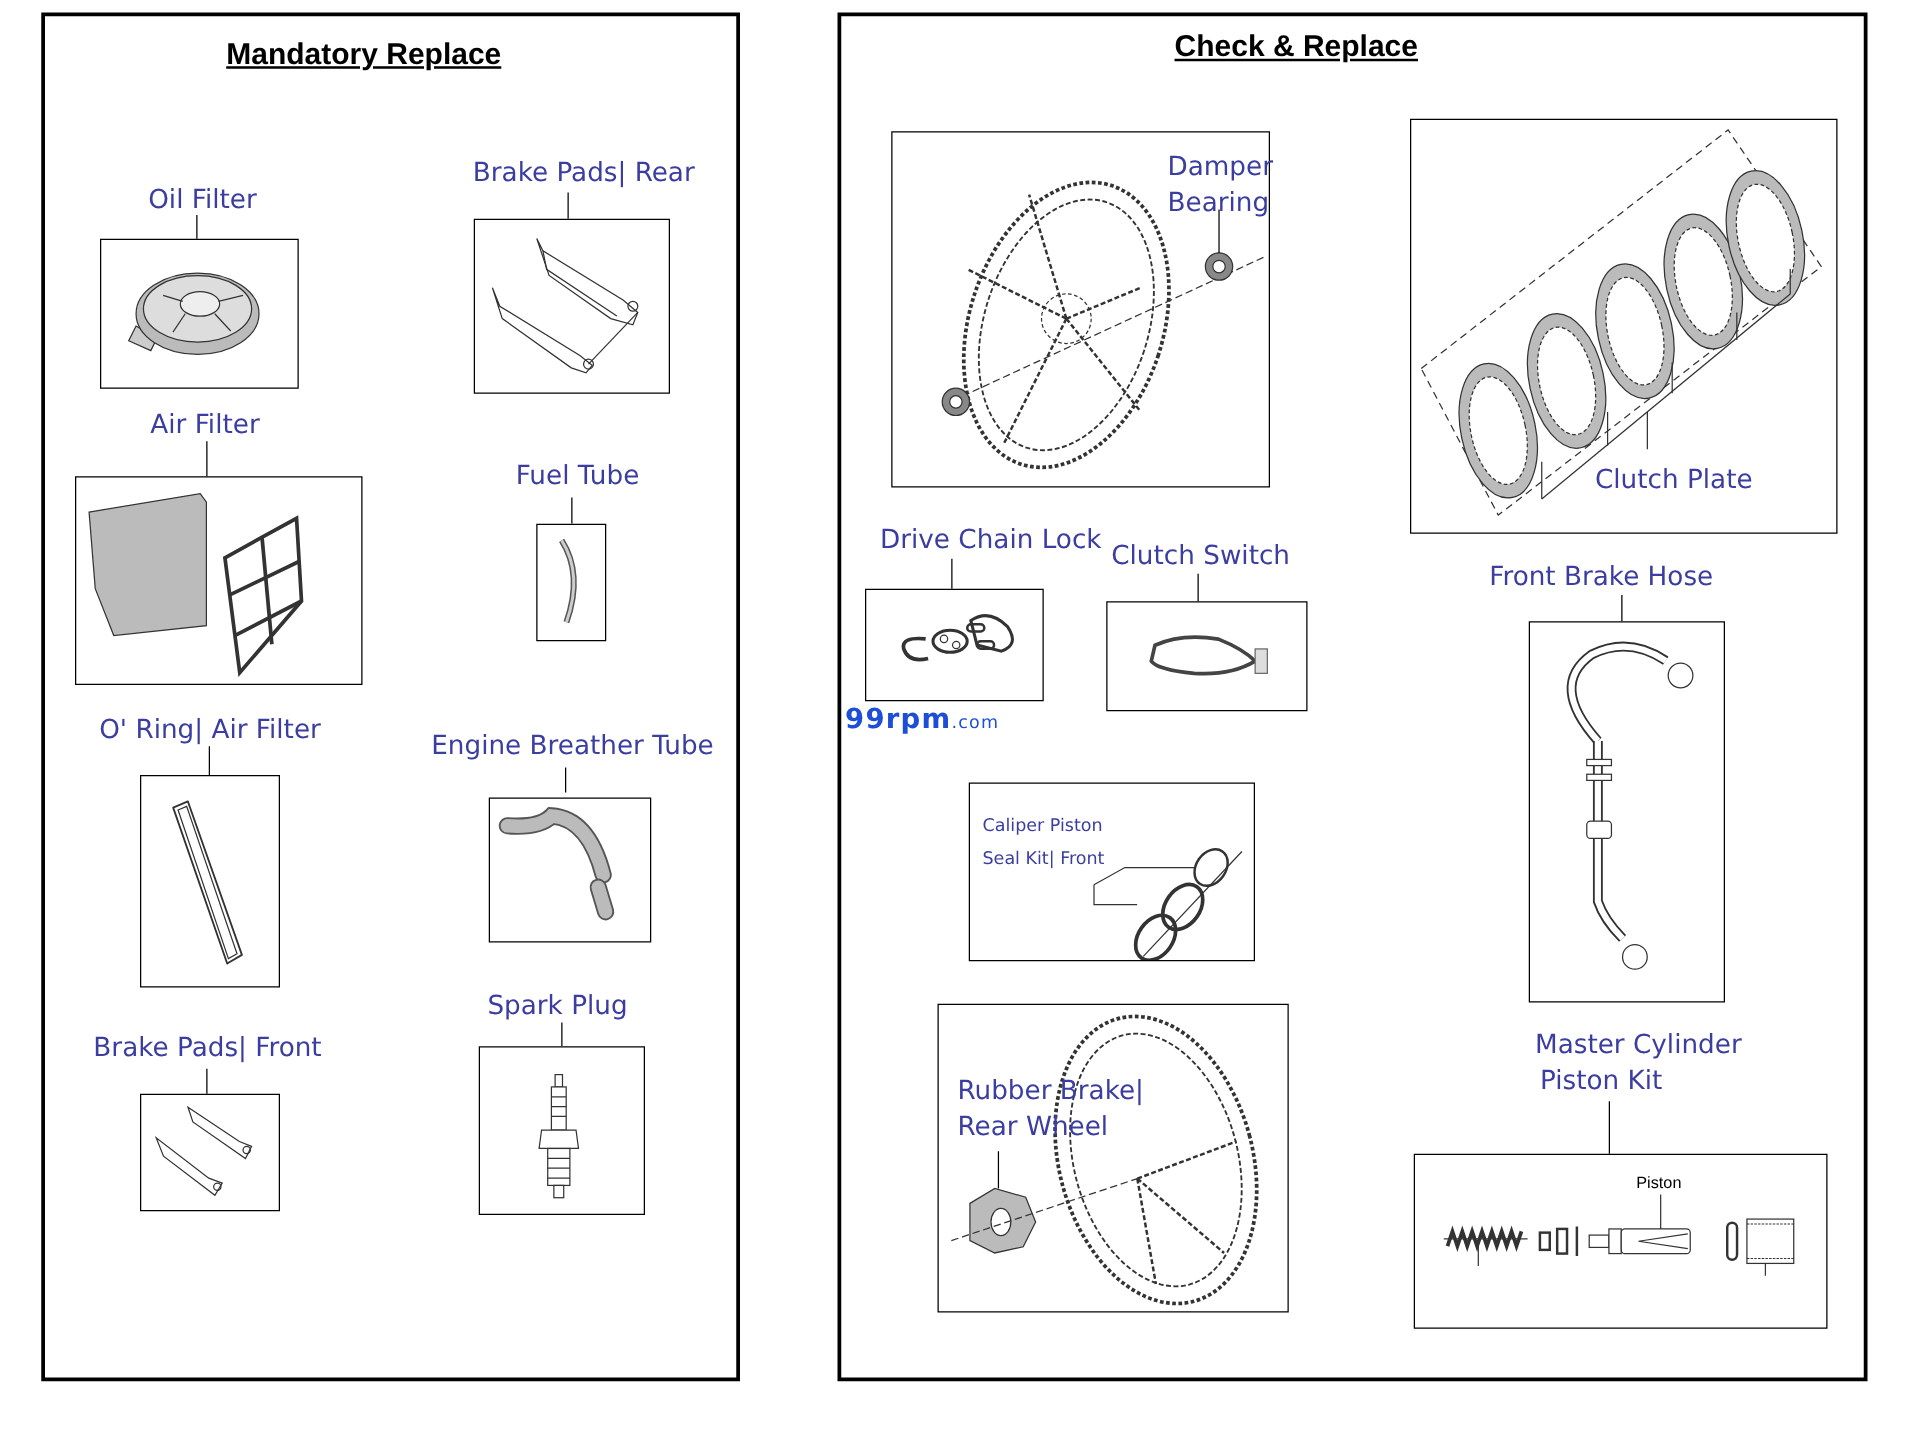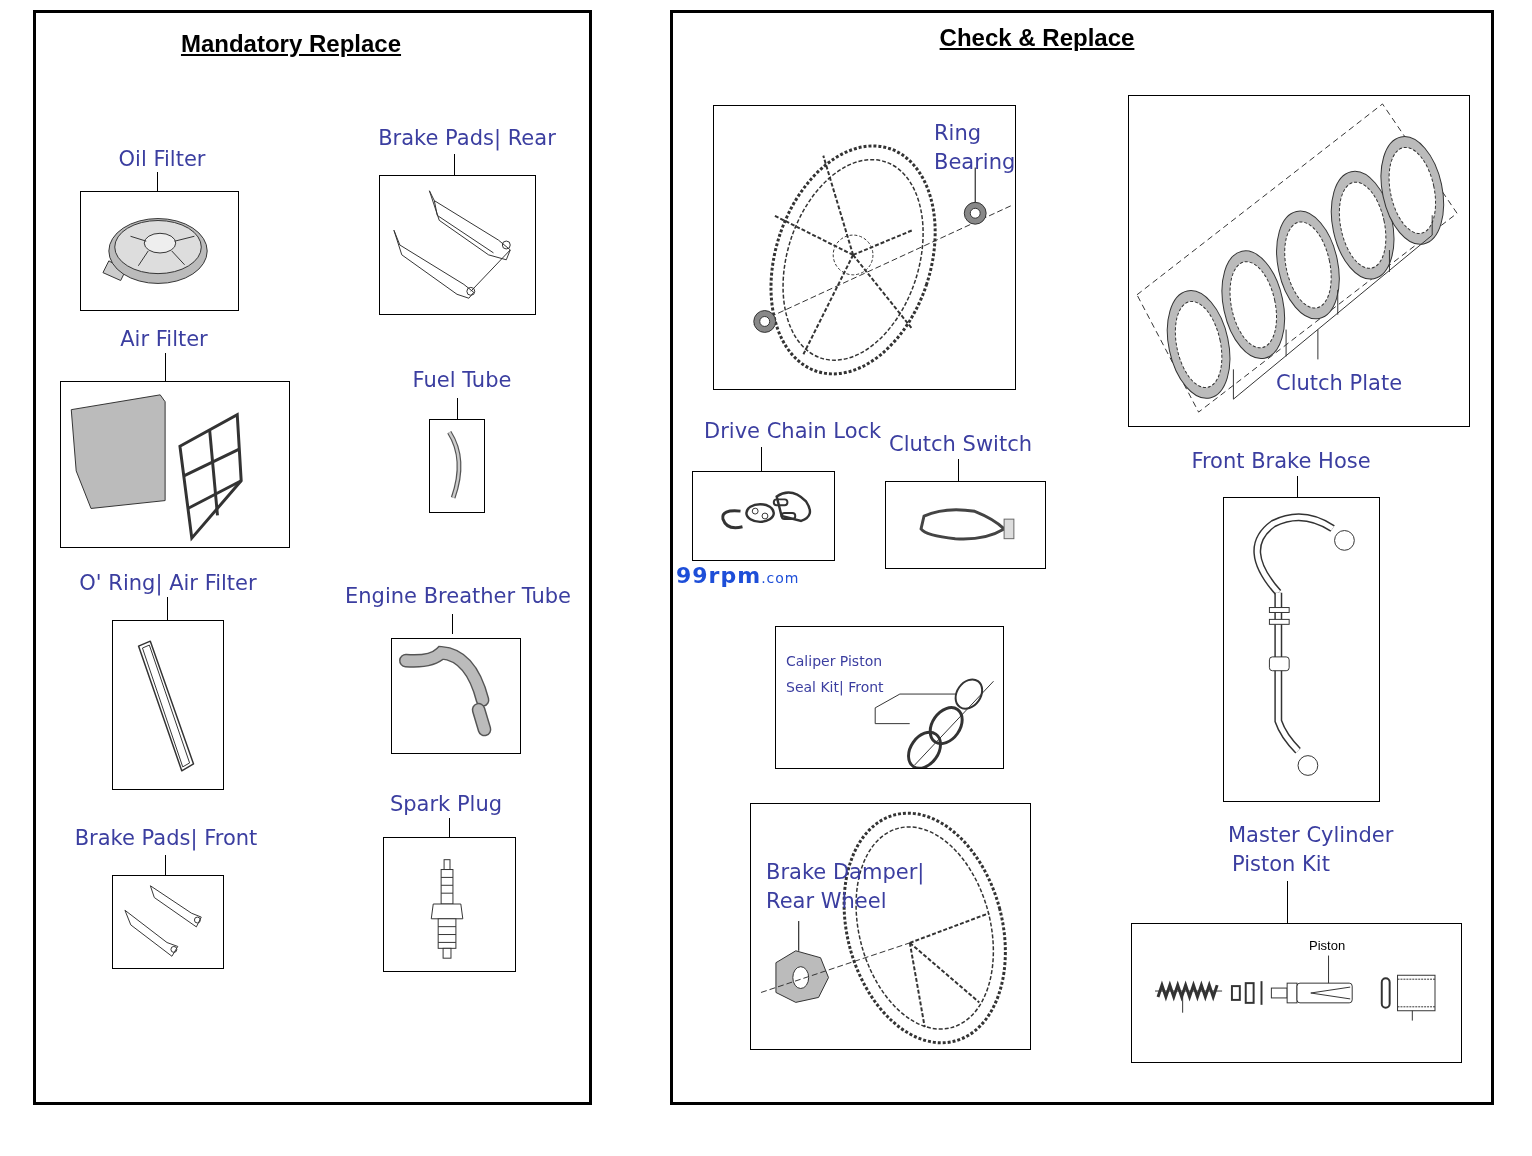--- a/index.html
+++ b/index.html
@@ -134,21 +134,21 @@
     <line x1="140" y1="150" x2="90" y2="250" stroke="#333" stroke-width="2" stroke-dasharray="4 2"></line>
     <line x1="140" y1="150" x2="200" y2="225" stroke="#333" stroke-width="2" stroke-dasharray="4 2"></line>
     <line x1="40" y1="220" x2="300" y2="100" stroke="#333" stroke-dasharray="6 3"></line>
     <circle cx="51" cy="217" r="11" fill="#888" stroke="#333"></circle>
       <circle cx="51" cy="217" r="5" fill="#fff" stroke="#333"></circle>
     <circle cx="263" cy="108" r="11" fill="#888" stroke="#333"></circle>
       <circle cx="263" cy="108" r="5" fill="#fff" stroke="#333"></circle>
     <line x1="263" y1="97" x2="263" y2="62" stroke="#000"></line>
   </svg>
 </div>
-<div class="lbl" style="left:934px;top:119px;">Ring</div>
+<div class="lbl" style="left:934px;top:119px;">Damper</div>
 <div class="lbl" style="left:934px;top:148px;">Bearing</div>
 
 <div class="box" style="left:1128px;top:95px;width:342px;height:332px;">
   <svg viewBox="0 0 342 332">
     <path d="M8 200 L255 8 L330 118 L70 318 Z" fill="none" stroke="#333" stroke-dasharray="6 4"></path>
     <g fill="#bbb" stroke="#333">
       <ellipse cx="70" cy="250" rx="30" ry="55" transform="rotate(-12 70 250)"></ellipse>
       <ellipse cx="125" cy="210" rx="30" ry="55" transform="rotate(-12 125 210)"></ellipse>
       <ellipse cx="180" cy="170" rx="30" ry="55" transform="rotate(-12 180 170)"></ellipse>
       <ellipse cx="235" cy="130" rx="30" ry="55" transform="rotate(-12 235 130)"></ellipse>
@@ -230,21 +230,21 @@
     <ellipse cx="175" cy="125" rx="66" ry="104" transform="rotate(-15 175 125)" fill="none" stroke="#333" stroke-width="1.5" stroke-dasharray="4 2"></ellipse>
     <line x1="160" y1="140" x2="240" y2="110" stroke="#333" stroke-width="2" stroke-dasharray="4 2"></line>
     <line x1="160" y1="140" x2="175" y2="225" stroke="#333" stroke-width="2" stroke-dasharray="4 2"></line>
     <line x1="160" y1="140" x2="230" y2="200" stroke="#333" stroke-width="2" stroke-dasharray="4 2"></line>
     <path d="M25 160 L45 148 L70 155 L78 175 L68 195 L45 200 L25 190 Z" fill="#bbb" stroke="#333"></path>
     <ellipse cx="50" cy="175" rx="8" ry="11" fill="#fff" stroke="#333"></ellipse>
     <line x1="10" y1="190" x2="160" y2="140" stroke="#333" stroke-dasharray="6 3"></line>
     <line x1="48" y1="148" x2="48" y2="118" stroke="#000"></line>
   </svg>
 </div>
-<div class="lbl" style="left:766px;top:858px;">Brake Damper|</div>
+<div class="lbl" style="left:766px;top:858px;">Rubber Brake|</div>
 <div class="lbl" style="left:766px;top:887px;">Rear Wheel</div>
 
 <div class="lbl" style="left:1228px;top:821px;">Master Cylinder</div>
 <div class="lbl" style="left:1232px;top:850px;">Piston Kit</div>
 <div class="leader" style="left:1287px;top:881px;height:43px;"></div>
 <div class="box" style="left:1131px;top:923px;width:331px;height:140px;">
   <svg viewBox="0 0 331 140">
     <path d="M25 74 l4 -12 l4 12 l4 -12 l4 12 l4 -12 l4 12 l4 -12 l4 12 l4 -12 l4 12 l4 -12 l4 12 l4 -12 l4 12 l4 -12" fill="none" stroke="#333" stroke-width="3"></path>
     <line x1="22" y1="68" x2="90" y2="68" stroke="#333"></line>
     <line x1="50" y1="74" x2="50" y2="90" stroke="#333"></line>

